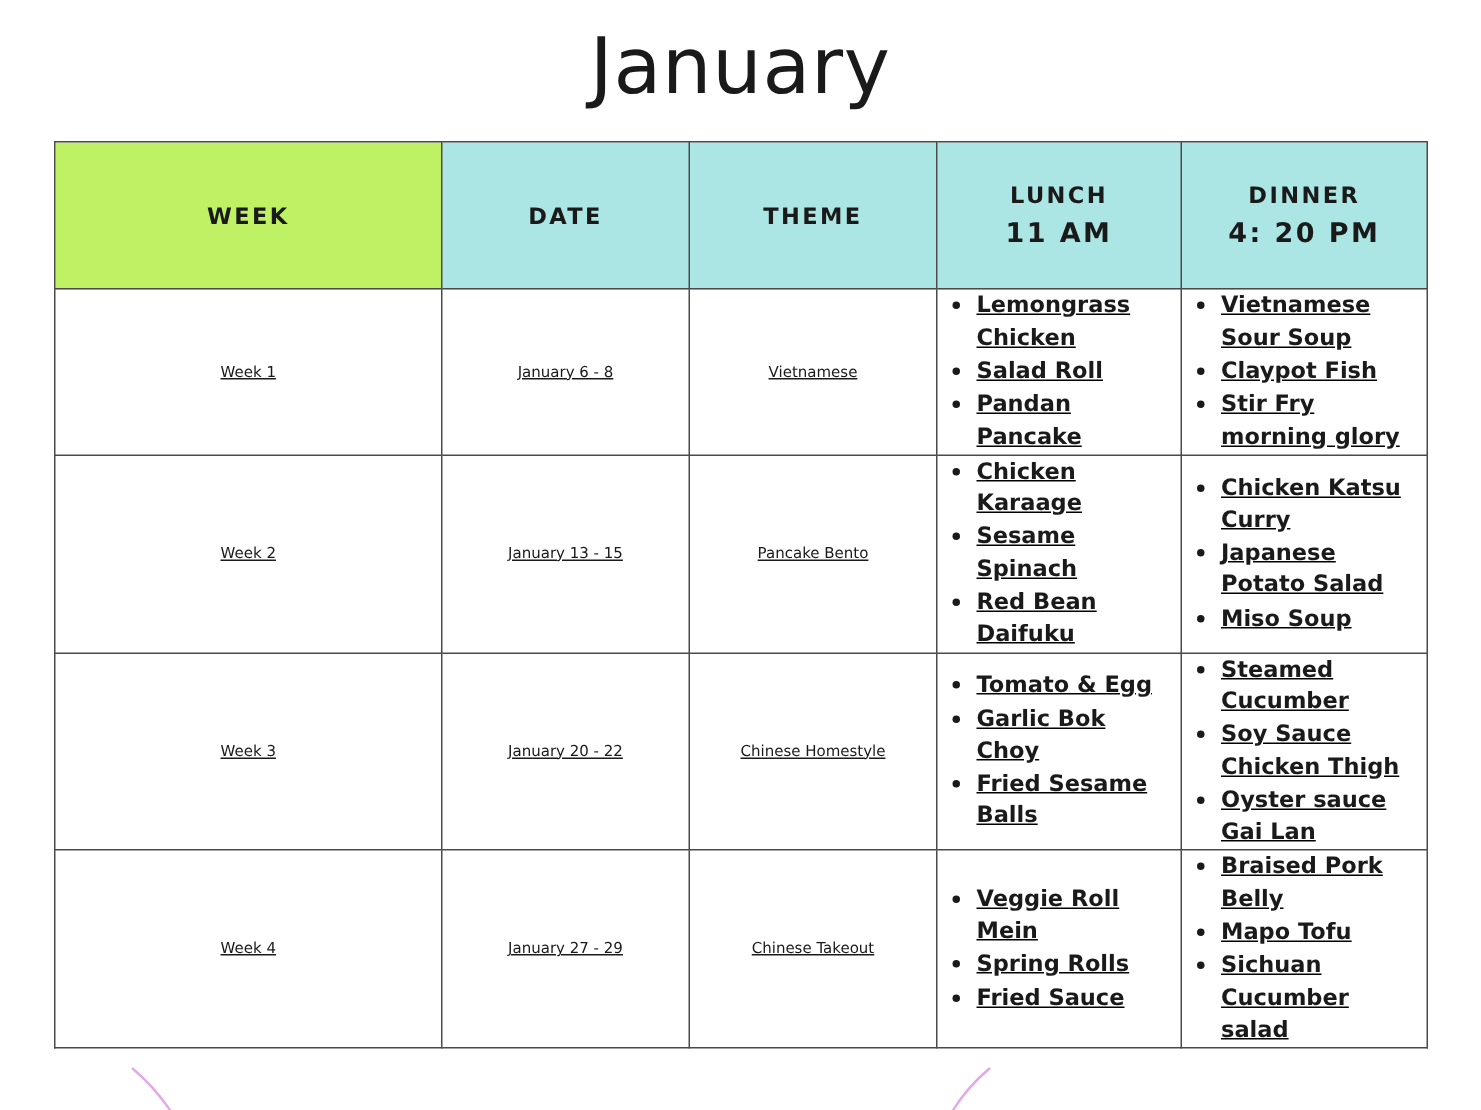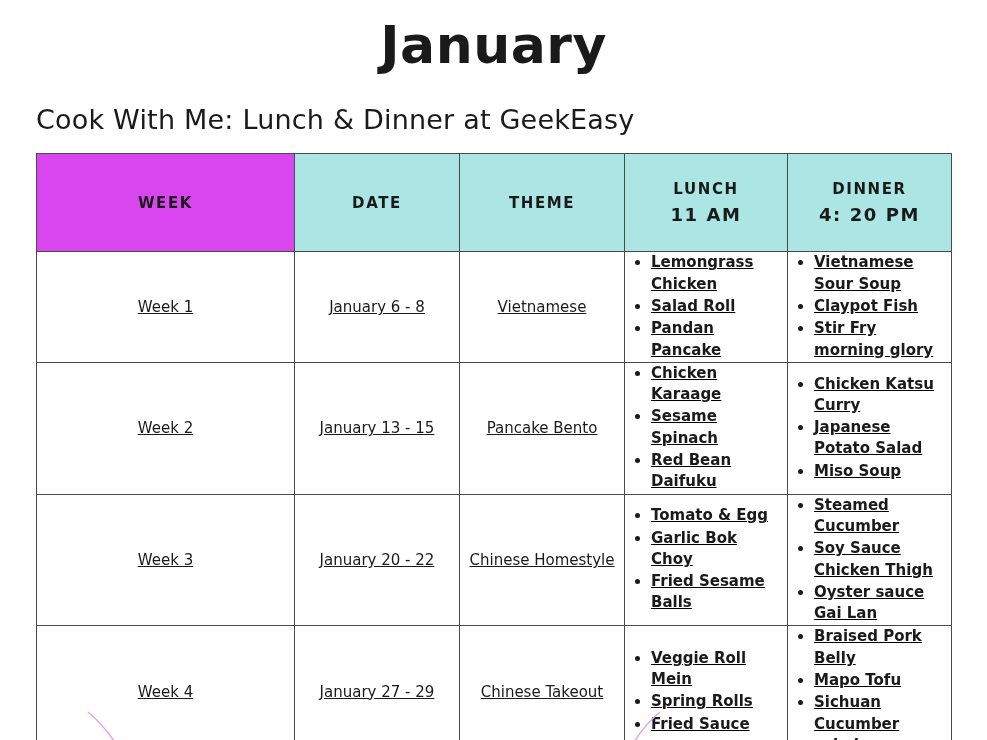--- a/index.html
+++ b/index.html
@@ -14,21 +14,21 @@
   }
   .page {
     position: relative;
     width: 987px;
     height: 740px;
     background: #ffffff;
   }
   .title {
     text-align: center;
     font-size: 52px;
-    font-weight: 700;
+    font-weight: 400;
     color: #1a1a1a;
     letter-spacing: 0.5px;
     margin: 14px 0 0 0;
     line-height: 1.2;
     font-family: "DejaVu Sans", sans-serif;
   }
   .subtitle {
     margin: 28px 0 0 36px;
     font-size: 27px;
     font-weight: 400;
@@ -54,28 +54,28 @@
 
   thead th {
     height: 98px;
     font-size: 15px;
     font-weight: bold;
     letter-spacing: 1.6px;
     color: #1a1a1a;
     text-align: center;
     line-height: 1.5;
   }
-  th.hdr-week   { background: #d946ef; }
+  th.hdr-week   { background: #bef264; }
   th.hdr-other  { background: #abe6e4; }
   .hdr-sub { display: block; font-size: 18px; font-weight: bold; letter-spacing: 1.6px; }
 
   tbody td { height: 110px; text-decoration: underline; }
   .cell-center {
     text-align: center;
-    font-size: 15px;
+    font-size: 10px;
     color: #1a1a1a;
     font-weight: 400;
     padding: 6px 8px;
   }
   ul.dishes {
     margin: 0;
     padding: 0 6px 0 26px;
     list-style: disc;
   }
   ul.dishes li {
@@ -89,21 +89,20 @@
   td.list-cell { padding: 6px 2px 6px 4px; vertical-align: middle; }
 
   .deco { position: absolute; bottom: 0; left: 0; width: 987px; height: 48px; pointer-events: none; }
 </style>
 </head>
 <body>
 
 <div class="page">
 
   <h1 class="title">January</h1>
-  <h2 class="subtitle">Cook With Me: Lunch &amp; Dinner at GeekEasy</h2>
 
   <table class="schedule">
     <colgroup>
       <col class="col-week">
         <col class="col-date">
         <col class="col-theme">
         <col class="col-lunch">
         <col class="col-dinner">
     </colgroup>
     <thead>

